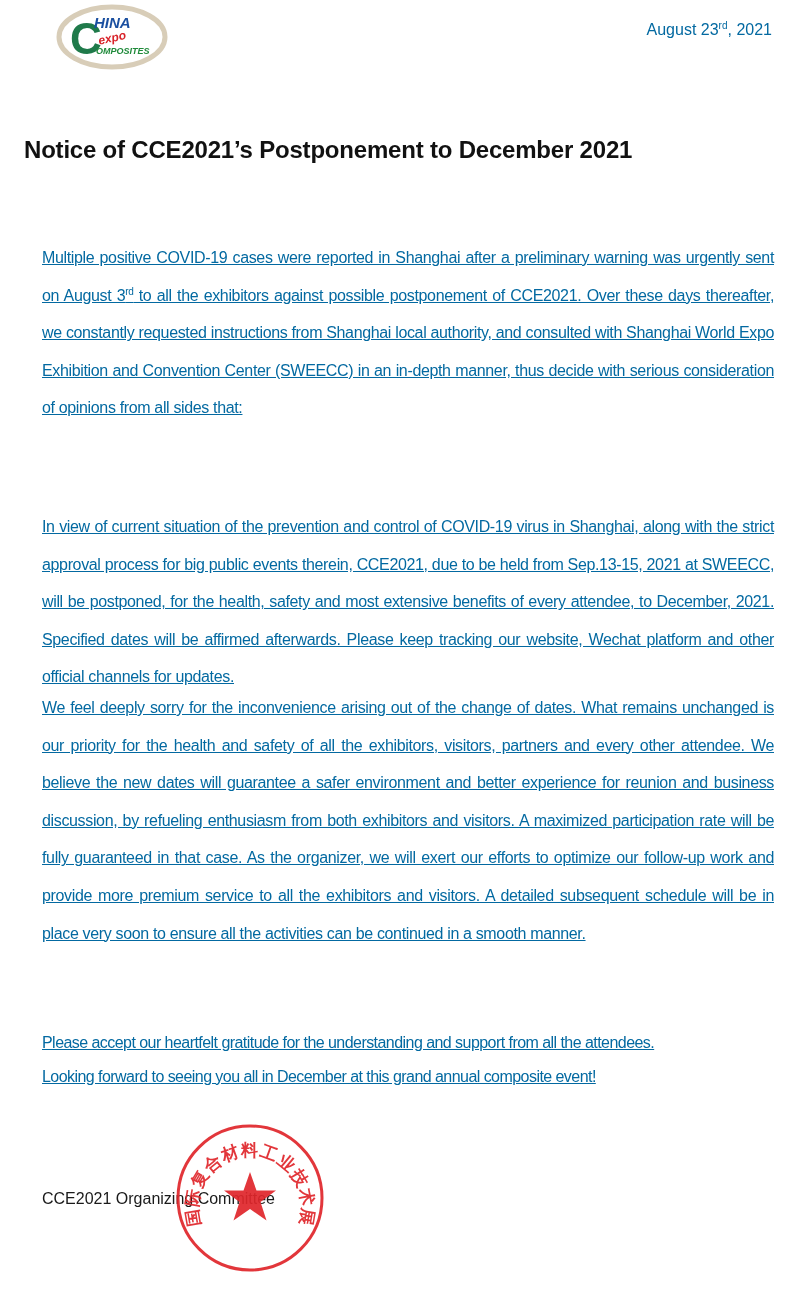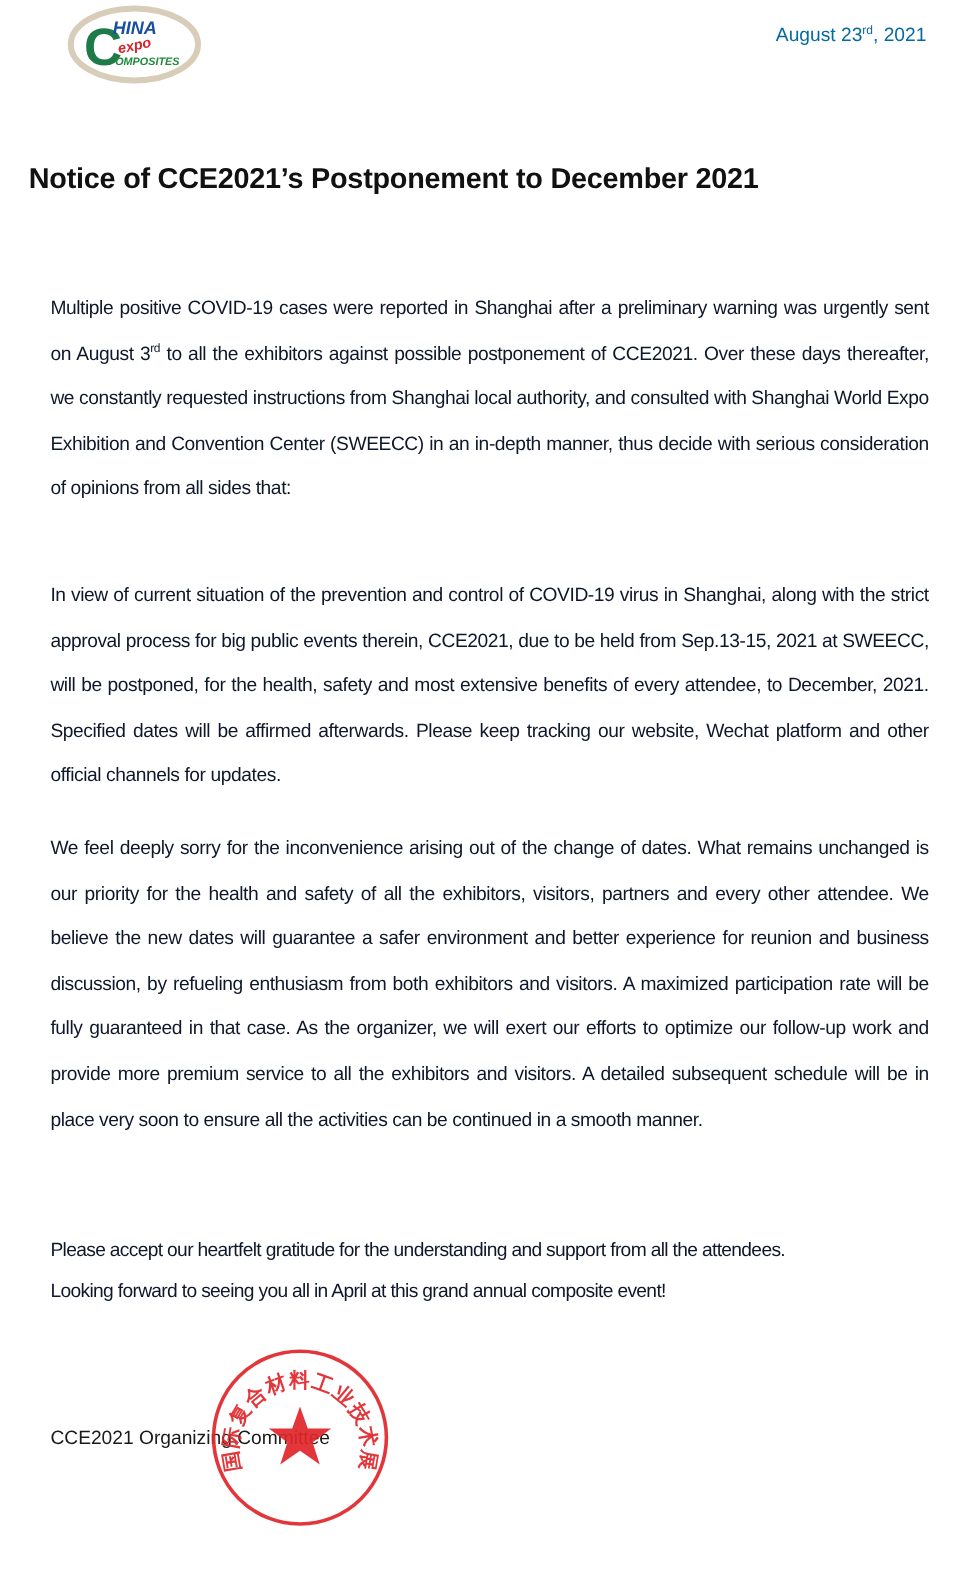--- a/index.html
+++ b/index.html
@@ -11,26 +11,27 @@
   .date {
     position: absolute; right: 28px; top: 20px; font-size: 16px; color: #0369a1;
   }
   .date sup { font-size: 10px; }
   .title {
     position: absolute; left: 0; width: 800px; top: 136px; text-align: left;
     font-size: 24px; font-weight: bold; letter-spacing: -0.2px; color: #111; margin-left: 24px;
   }
   .para {
     position: absolute; left: 42px; width: 732px; font-size: 16px;
-    line-height: 37.6px; text-align: justify; color: #0f172a;
+    line-height: 37.6px; text-align: justify; color: #0369a1;
     letter-spacing: -0.35px;
+    text-decoration: underline;
   }
   .para sup { font-size: 10px; line-height: 0; }
   #p1 { top: 239px; }
-  #p2 { top: 478px; }
+  #p2 { top: 508px; }
   #p3 { top: 689px; }
   #p4 { top: 1026px; line-height: 34px; letter-spacing: -0.55px; }
   .signature {
     position: absolute; left: 42px; top: 1190px; font-size: 16px; color: #1a1a1a; z-index: 1;
   }
   .seal { position: absolute; left: 174px; top: 1122px; width: 152px; height: 152px; z-index: 2; opacity: 0.92; }
 </style>
 </head>
 <body>
 
@@ -49,21 +50,21 @@
 <div class="title">Notice of CCE2021’s Postponement to December 2021</div>
 
 <div class="para" id="p1"><span>Multiple positive COVID-19 cases were reported in Shanghai after a preliminary warning was urgently sent on August 3</span><sup>rd</sup><span> to all the exhibitors against possible postponement of CCE2021. Over these days thereafter, we constantly requested instructions from Shanghai local authority, and consulted with Shanghai World Expo Exhibition and Convention Center (SWEECC) in an in-depth manner, thus decide with serious consideration of opinions from all sides that:</span></div>
 
 <div class="para" id="p2">In view of current situation of the prevention and control of COVID-19 virus in Shanghai, along with the strict approval process for big public events therein, CCE2021, due to be held from Sep.13-15, 2021 at SWEECC, will be postponed, for the health, safety and most extensive benefits of every attendee, to December, 2021. Specified dates will be affirmed afterwards. Please keep tracking our website, Wechat platform and other official channels for updates.</div>
 
 <div class="para" id="p3">We feel deeply sorry for the inconvenience arising out of the change of dates. What remains unchanged is our priority for the health and safety of all the exhibitors, visitors, partners and every other attendee. We believe the new dates will guarantee a safer environment and better experience for reunion and business discussion, by refueling enthusiasm from both exhibitors and visitors. A maximized participation rate will be fully guaranteed in that case. As the organizer, we will exert our efforts to optimize our follow-up work and provide more premium service to all the exhibitors and visitors. A detailed subsequent schedule will be in place very soon to ensure all the activities can be continued in a smooth manner.</div>
 
 <div class="para" id="p4">
   <div>Please accept our heartfelt gratitude for the understanding and support from all the attendees.</div>
-  <div>Looking forward to seeing you all in April at this grand annual composite event!</div>
+  <div>Looking forward to seeing you all in December at this grand annual composite event!</div>
 </div>
 
 <div class="signature">CCE2021 Organizing Committee</div>
 
 <div class="seal">
   <svg width="152" height="152" viewBox="0 0 152 152">
     <defs>
       <path id="sealArc" d="M 30 110 A 52 52 0 1 1 122 110"></path>
     </defs>
     <circle cx="76" cy="76" r="72" fill="none" stroke="#e0262b" stroke-width="3"></circle>

